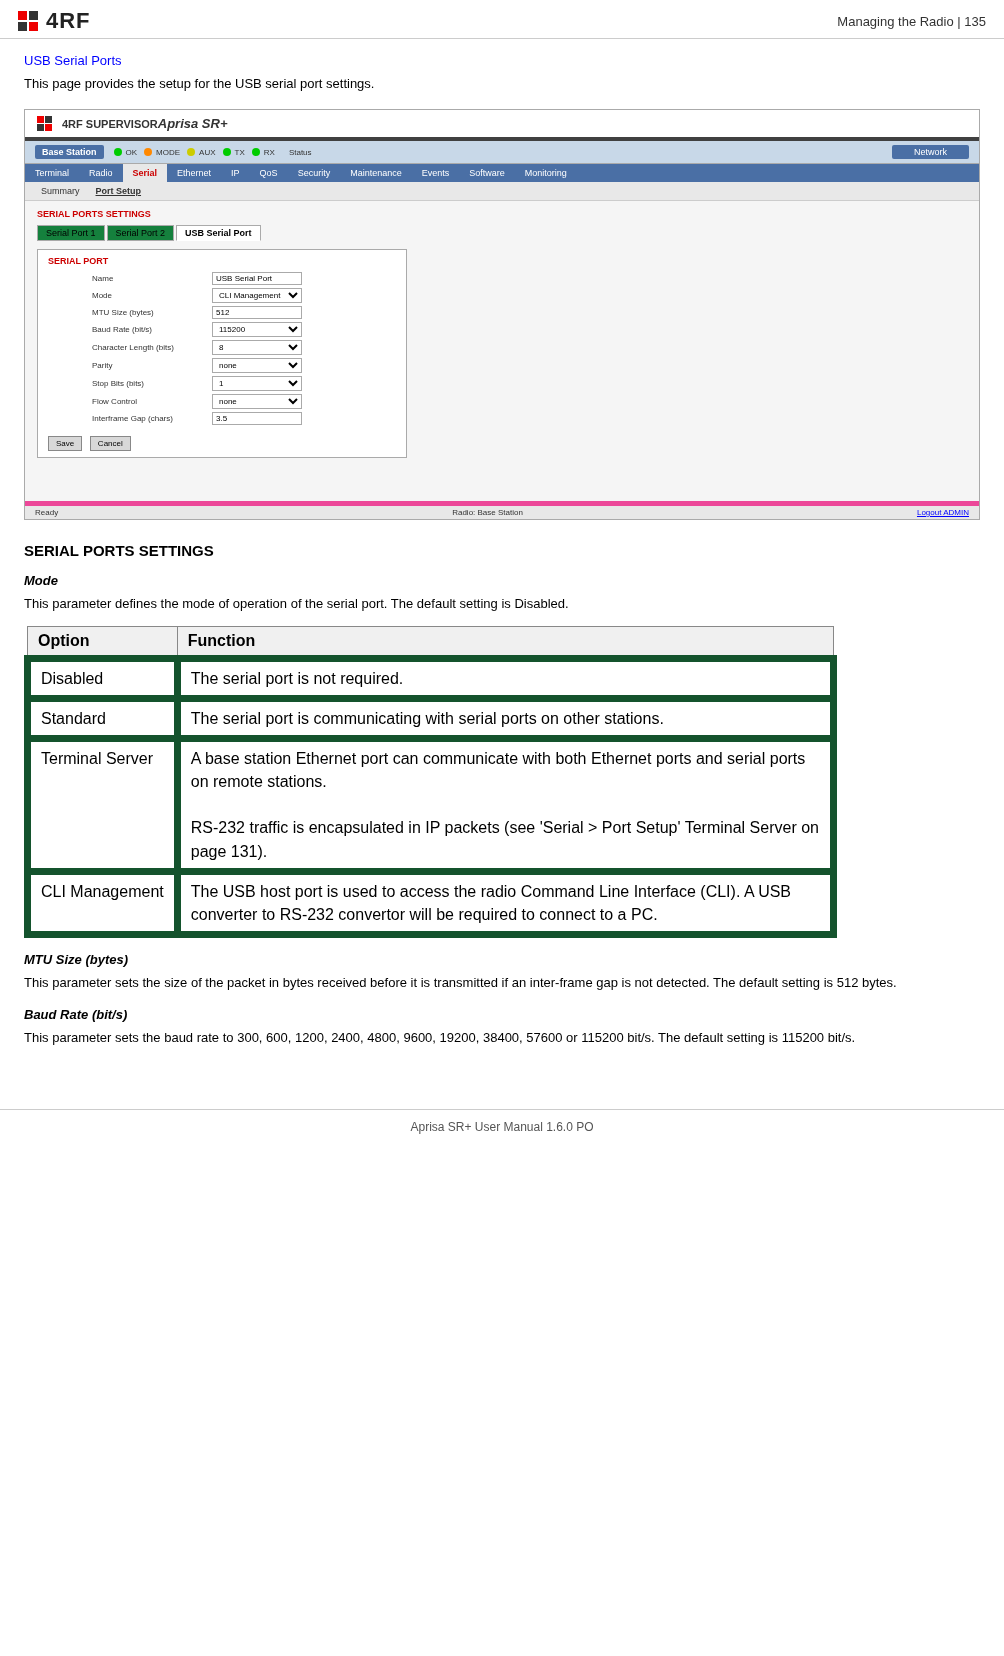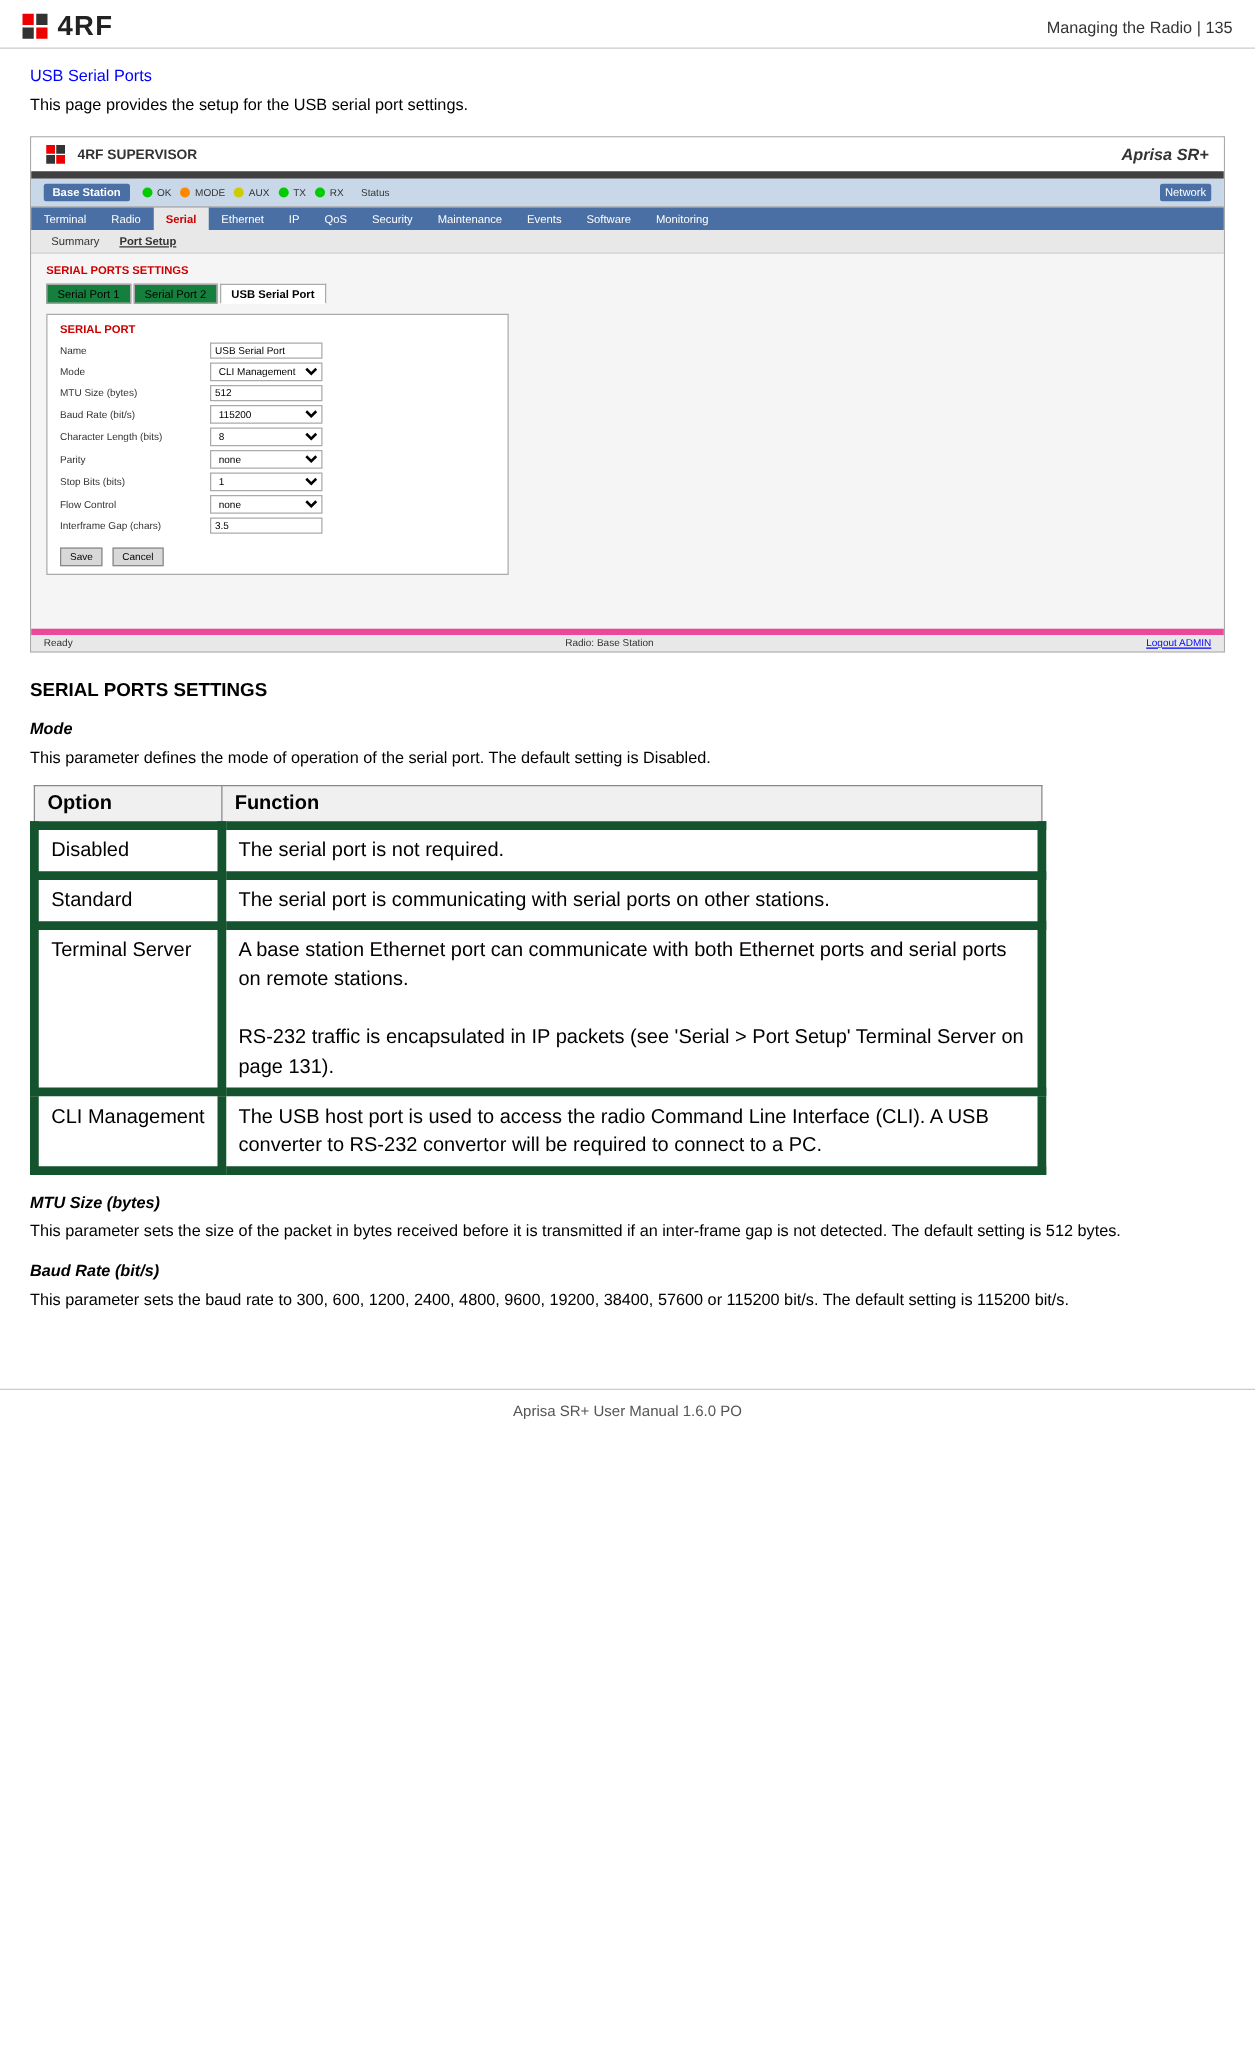--- a/index.html
+++ b/index.html
@@ -77,22 +77,21 @@
       margin-bottom: 22px;
       background: #f0f0f0;
     }
 
     
     .sup-header {
       background: #fff;
       padding: 6px 12px;
       display: flex;
       align-items: center;
-      justify-content: space-between;
-      border-bottom: 6px solid #404040;
+      border-bottom: 4px solid #404040;
     }
     .sup-logo {
       display: flex;
       align-items: center;
       gap: 6px;
     }
     .sup-logo-sq {
       display: grid;
       grid-template-columns: 1fr 1fr;
       gap: 1px;
@@ -134,21 +133,21 @@
       display: inline-block;
     }
     .dot-green { background: #0c0; }
     .dot-orange { background: #f80; }
     .dot-yellow { background: #cc0; }
     .network-btn {
       margin-left: auto;
       font-size: 9px;
       background: #4a6fa5;
       color: #fff;
-      padding: 2px 4px;
+      padding: 2px 22px;
       border-radius: 2px;
     }
     .status-label { font-size: 8px; color: #333; margin-left: 4px; }
 
     
     .sup-mainnav {
       background: #4a6fa5;
       display: flex;
       gap: 0;
     }
@@ -233,20 +232,21 @@
     }
     .sp-row {
       display: flex;
       align-items: center;
       margin-bottom: 3px;
     }
     .sp-label {
       font-size: 8px;
       width: 120px;
       color: #333;
+      margin-left: 44px;
     }
     .sp-input {
       font-size: 8px;
       padding: 1px 3px;
       border: 1px solid #aaa;
       width: 90px;
       background: #fff;
     }
     .sp-select {
       font-size: 8px;

